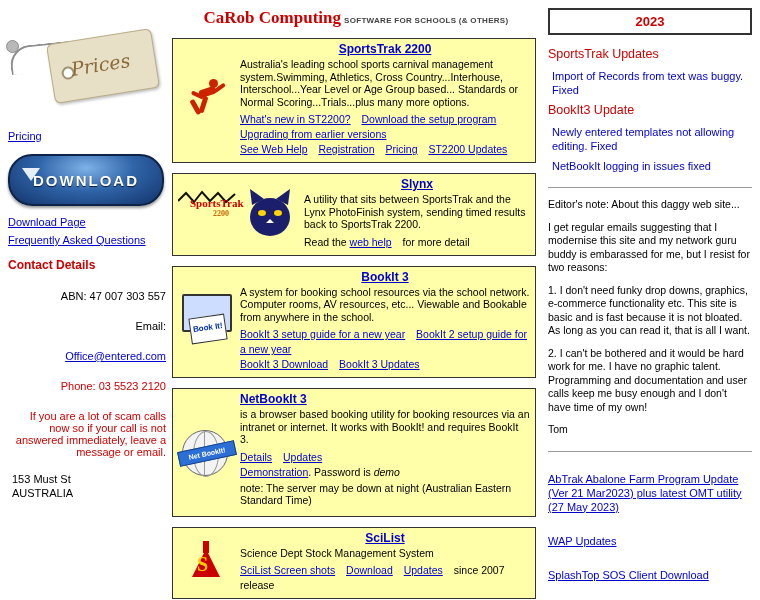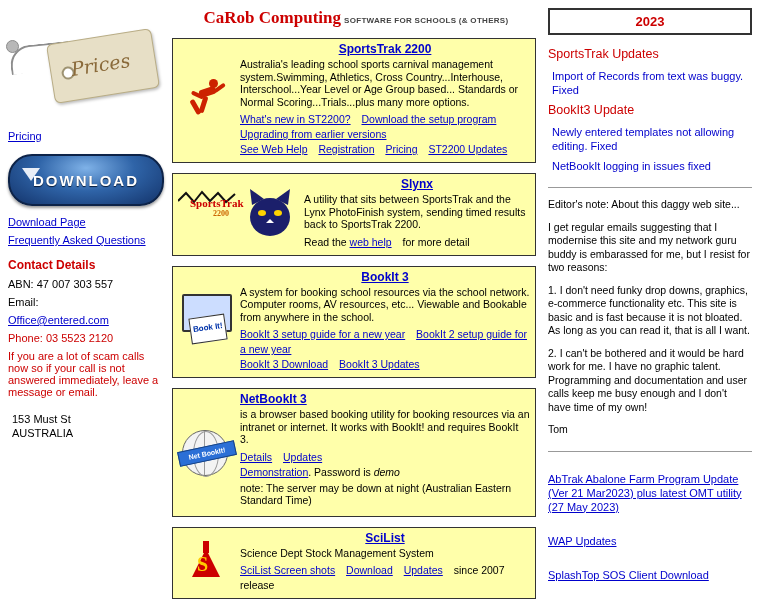--- a/index.html
+++ b/index.html
@@ -133,22 +133,23 @@
     margin: 6px 0 6px 2px;
     font-size: 11px;
   }
   .contact-head {
     color: #cc0000;
     font-weight: bold;
     font-size: 12px;
     margin: 12px 0 4px 2px;
   }
   .left-line {
-    margin: 6px 0 3px 2px;
+    margin: 18px 0 3px 2px;
     font-size: 11px;
+    text-align: right;
   }
   .red-text {
     color: #cc0000;
   }
   .addr {
     margin: 14px 0 0 6px;
     font-size: 11px;
     line-height: 14px;
   }
 

